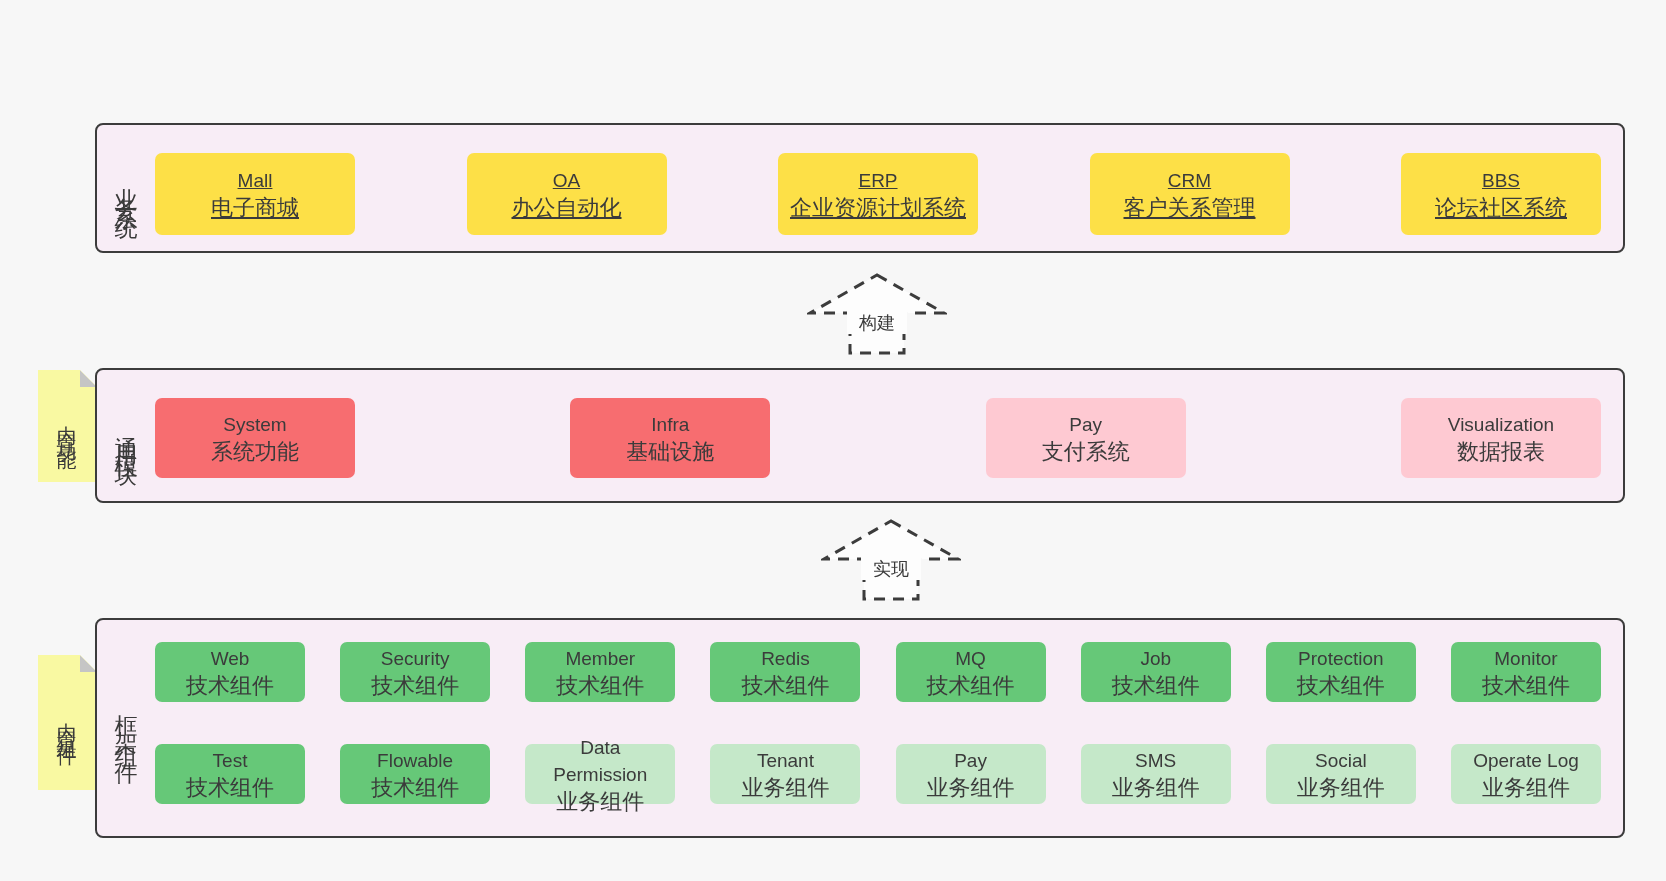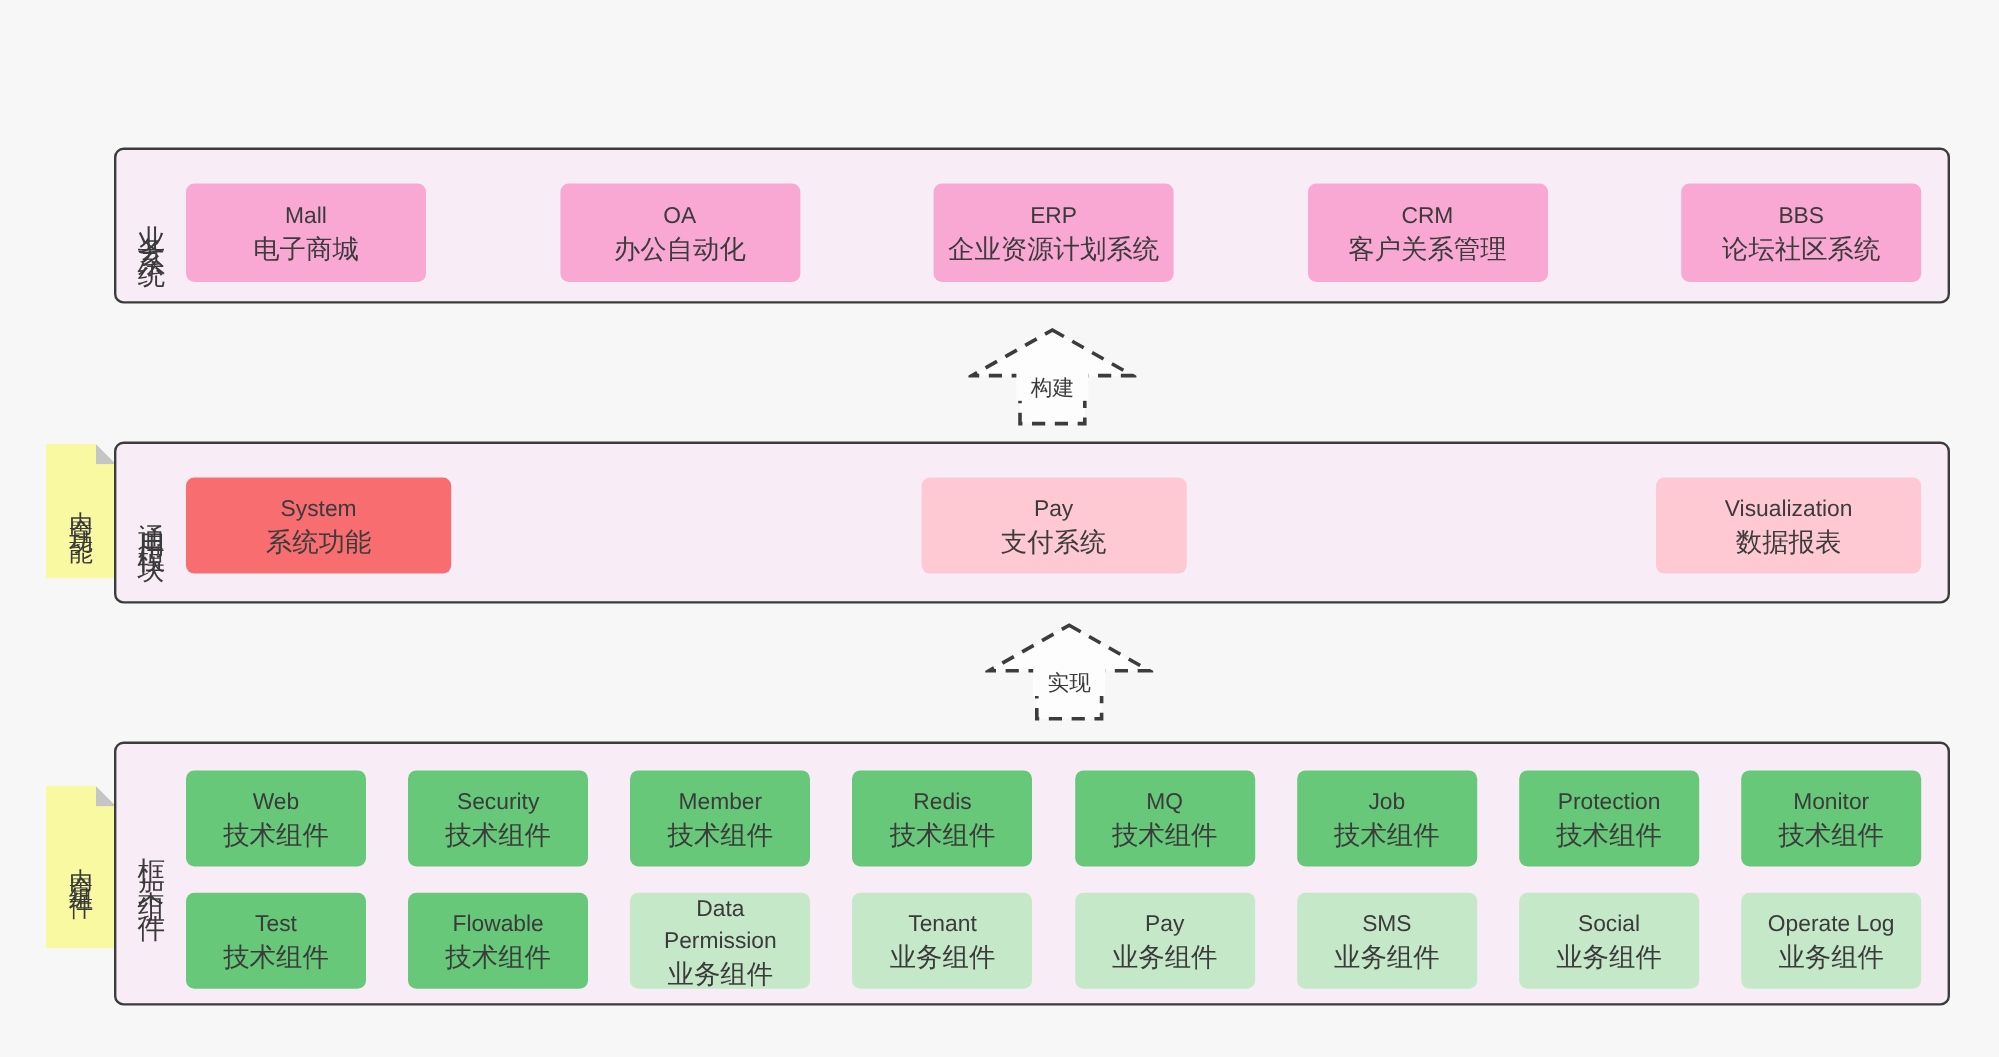--- a/index.html
+++ b/index.html
@@ -34,25 +34,25 @@
   .panel-2 .row{top:28px;}
   .panel-3 .row-1{top:22px;}
   .panel-3 .row-2{top:124px;}
   .box{
     border-radius:7px;
     display:flex;flex-direction:column;align-items:center;justify-content:center;
     text-align:center;box-sizing:border-box;padding:4px 12px;
     line-height:27px;
   }
   .panel-1 .box{width:200px;height:82px;}
-  .panel-2 .box{width:221px;height:80px;}
-  .panel-3 .box{width:150px;height:80px;text-align:center;}
+  .panel-2 .box{width:200px;height:80px;}
+  .panel-3 .box{width:150px;height:60px;text-align:center;}
   .bn{font-size:19px;}
   .bd{font-size:22px;}
-  .c-blue{background:#f9a8d4;}
+  .c-blue{background:#fde047;text-decoration:underline;}
   .c-red{background:#f76d70;}
   .c-pink{background:#fec9d2;}
   .c-green{background:#66c878;}
   .c-lgreen{background:#c5e8c9;}
   .note{
     position:absolute;z-index:0;width:59px;
     background:#f9f9a2;
     clip-path:polygon(0 0, calc(100% - 17px) 0, 100% 17px, 100% 100%, 0 100%);
     display:flex;align-items:center;justify-content:center;
   }
@@ -111,20 +111,24 @@
   <div class="note-text">内置功能</div>
 </div>
 
 <section class="panel panel-2">
   <div class="vlabel">通用模块</div>
   <div class="row">
     <div class="box c-red">
       <div class="bn">System</div>
       <div class="bd">系统功能</div>
     </div>
+    <div class="box c-red">
+      <div class="bn">Infra</div>
+      <div class="bd">基础设施</div>
+    </div>
     <div class="box c-pink">
       <div class="bn">Pay</div>
       <div class="bd">支付系统</div>
     </div>
     <div class="box c-pink">
       <div class="bn">Visualization</div>
       <div class="bd">数据报表</div>
     </div>
   </div>
 </section>

